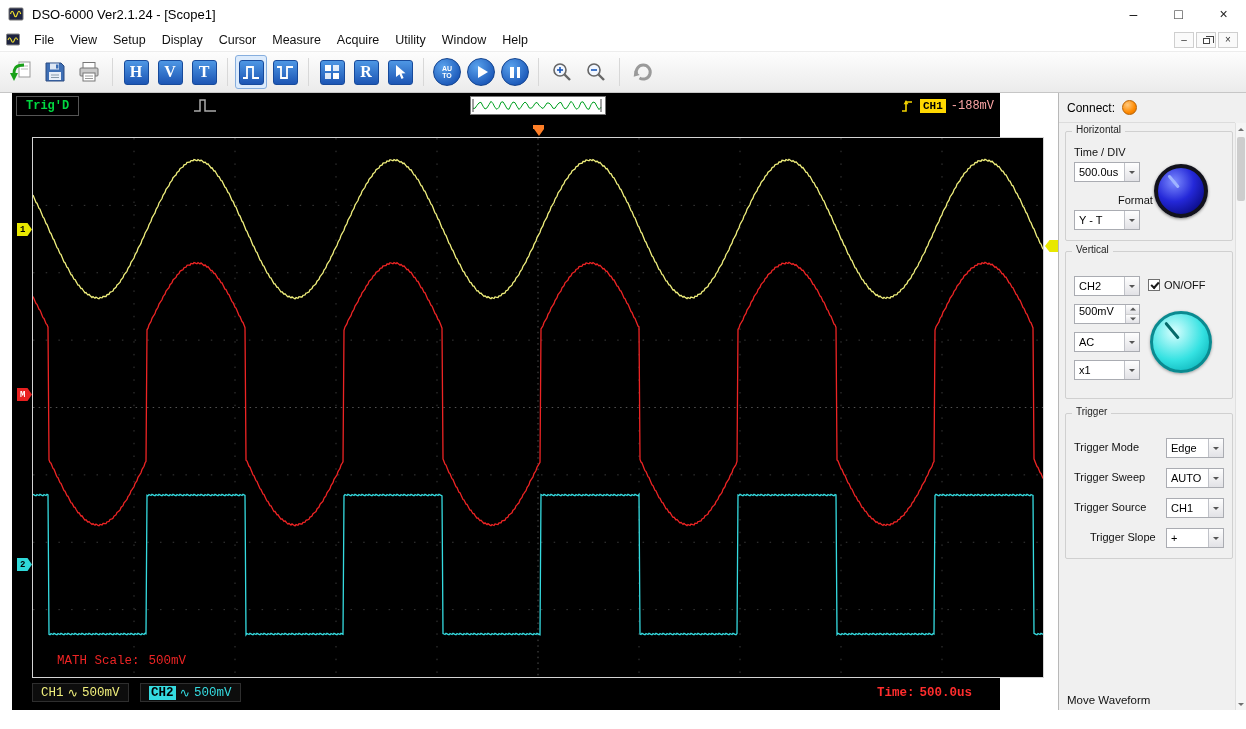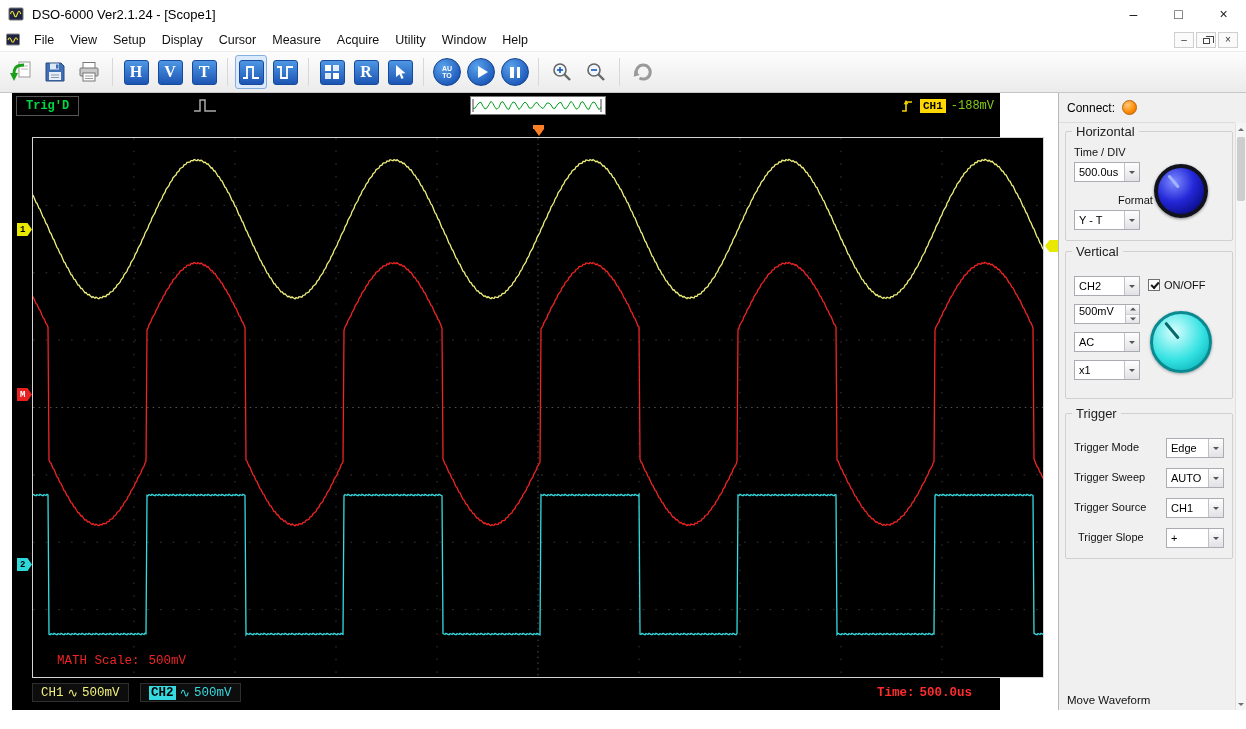--- a/index.html
+++ b/index.html
@@ -35,21 +35,21 @@
   .pause-bars span { width:3.5px; height:11px; background:#fff; }
   .tsep { width:1px; height:28px; background:#d8d8d8; margin:0 6px; }
 
   
   .main { position:absolute; top:93px; left:12px; width:988px; height:617px; background:#000;font-family:Liberation Mono, monospace; }
   .trig-box { position:absolute; left:4px; top:3px; border:1px solid #555; color:var(--c-trig-status); font-size:12px; font-weight:bold; padding:2px 9px; }
   .strip-pulse { position:absolute; left:180px; top:2px; display:flex; }
   .preview { position:absolute; left:458px; top:3px; width:136px; height:19px; background:#fff; border:1px solid #777; }
   .strip-right { position:absolute; right:6px; top:3px; display:flex; align-items:center; gap:5px; height:19px; }
   .trig-chip { background:#ffd800; color:#000; font-weight:bold; font-size:11px; padding:1px 3px; }
-  .trig-level { color:#84cc16; font-size:12px; }
+  .trig-level { color:#fca5a5; font-size:12px; }
 
   .scope { position:absolute; left:20px; top:44px; width:1012px; height:541px; border:1px solid #d4d4d4; }
   #wave-svg { display:block; width:1010px; height:539px; background:#000; }
 
   .marker { position:absolute; width:15px; height:13px; font-size:9px; font-weight:bold; display:flex; align-items:center; padding-left:3px; clip-path:polygon(0 0,70% 0,100% 50%,70% 100%,0 100%); }
   .marker-ch1 { left:5px; top:130px; background:#e8e800; color:#000; }
   .marker-math { left:5px; top:295px; background:#e82020; color:#fff; }
   .marker-ch2 { left:5px; top:465px; background:#2fd8d8; color:#000; }
   .marker-trig-level { position:absolute; left:1033px; top:147px; width:13px; height:12px; background:#e8e800; clip-path:polygon(100% 0,35% 0,0 50%,35% 100%,100% 100%); }
 
@@ -67,21 +67,21 @@
   
   .panel { position:absolute; left:1058px; top:93px; width:188px; height:617px; background:#f0f0f0; border-left:1px solid #b8b8b8; }
   .connect-row { position:absolute; left:8px; top:7px; display:flex; align-items:center; gap:7px; font-size:12px; color:#000; }
   .led { width:15px; height:15px; border-radius:50%; background:radial-gradient(circle at 35% 30%, #ffc97e, var(--c-connect-led) 60%, #d86e00); border:1px solid #b86000; }
   .panel-divider { position:absolute; left:0; top:29px; width:176px; border-top:1px solid #dcdcdc; }
 
   .group { position:absolute; left:6px; width:168px; border:1px solid #d0d0d0; border-radius:2px; }
   .g-h { top:38px; height:110px; }
   .g-v { top:158px; height:148px; }
   .g-t { top:320px; height:146px; }
-  .legend { position:absolute; top:-8px; left:6px; background:#f0f0f0; padding:0 4px; font-size:13px; color:#222; }
+  .legend { position:absolute; top:-8px; left:6px; background:#f0f0f0; padding:0 4px; font-size:10px; color:#222; }
   .glabel { position:absolute; font-size:11px; color:#111; white-space:nowrap; }
 
   .combo { position:absolute; height:20px; background:#fff; border:1px solid #aaacb2; display:flex; align-items:center; font-size:11px; }
   .cval { flex:1; padding-left:4px; white-space:nowrap; }
   .arr { width:15px; height:100%; border-left:1px solid #c0c2c8; background:linear-gradient(#fefefe,#e2e2e6); display:flex; align-items:center; justify-content:center; }
   .arr::after { content:""; border:3.5px solid transparent; border-top-color:#555; transform:translateY(2px); }
 
   .spinbox { position:absolute; height:20px; background:#fff; border:1px solid #aaacb2; display:flex; font-size:11px; }
   .spins { width:14px; border-left:1px solid #c0c2c8; display:flex; flex-direction:column; }
   .su,.sd { flex:1; background:linear-gradient(#fefefe,#e2e2e6); display:flex; align-items:center; justify-content:center; }
@@ -426,21 +426,21 @@
       <div class="glabel" style="left:8px; top:57px;">Trigger Sweep</div>
       <div class="combo" style="right:8px; top:54px; width:58px;">
         <span class="cval">AUTO</span>
           <span class="arr"></span>
       </div>
       <div class="glabel" style="left:8px; top:87px;">Trigger Source</div>
       <div class="combo" style="right:8px; top:84px; width:58px;">
         <span class="cval">CH1</span>
           <span class="arr"></span>
       </div>
-      <div class="glabel" style="left:12px; top:117px;">Trigger Slope</div>
+      <div class="glabel" style="left:24px; top:117px;">Trigger Slope</div>
       <div class="combo" style="right:8px; top:114px; width:58px;">
         <span class="cval">+</span>
           <span class="arr"></span>
       </div>
     </div>
 
     <div class="move-label">Move Waveform</div>
 
     <div class="scrollbar">
       <div class="sb-up"></div>

